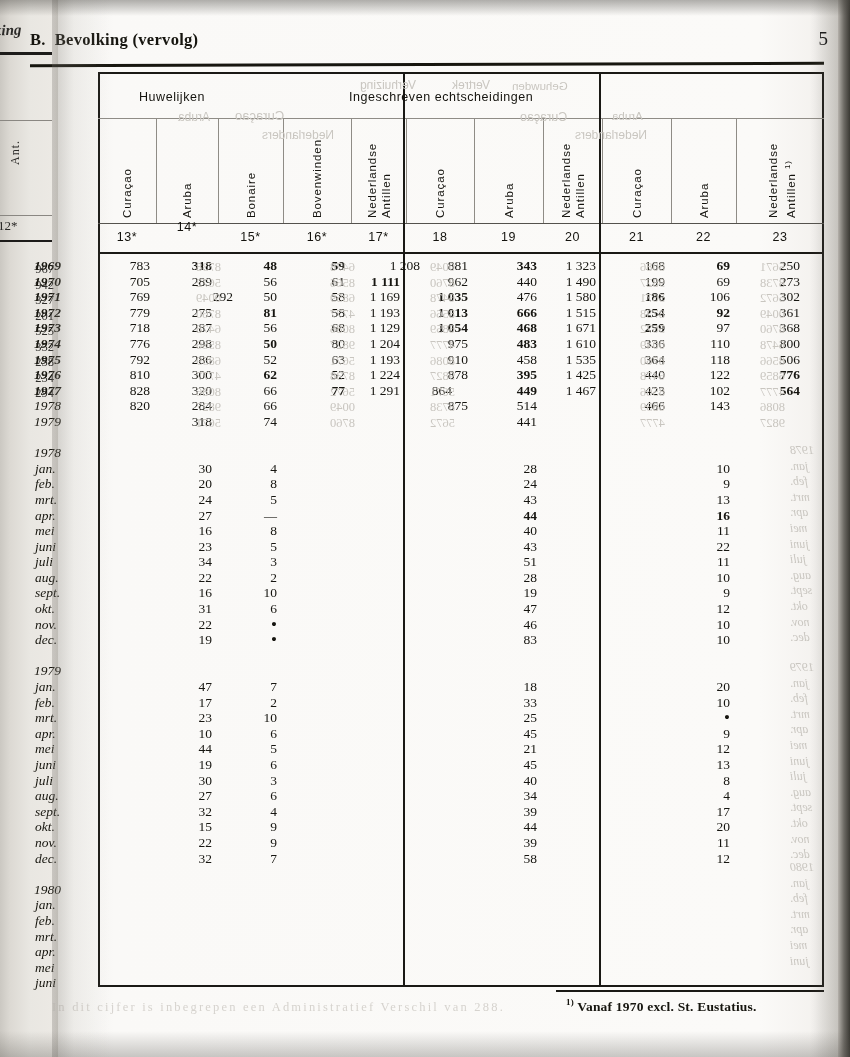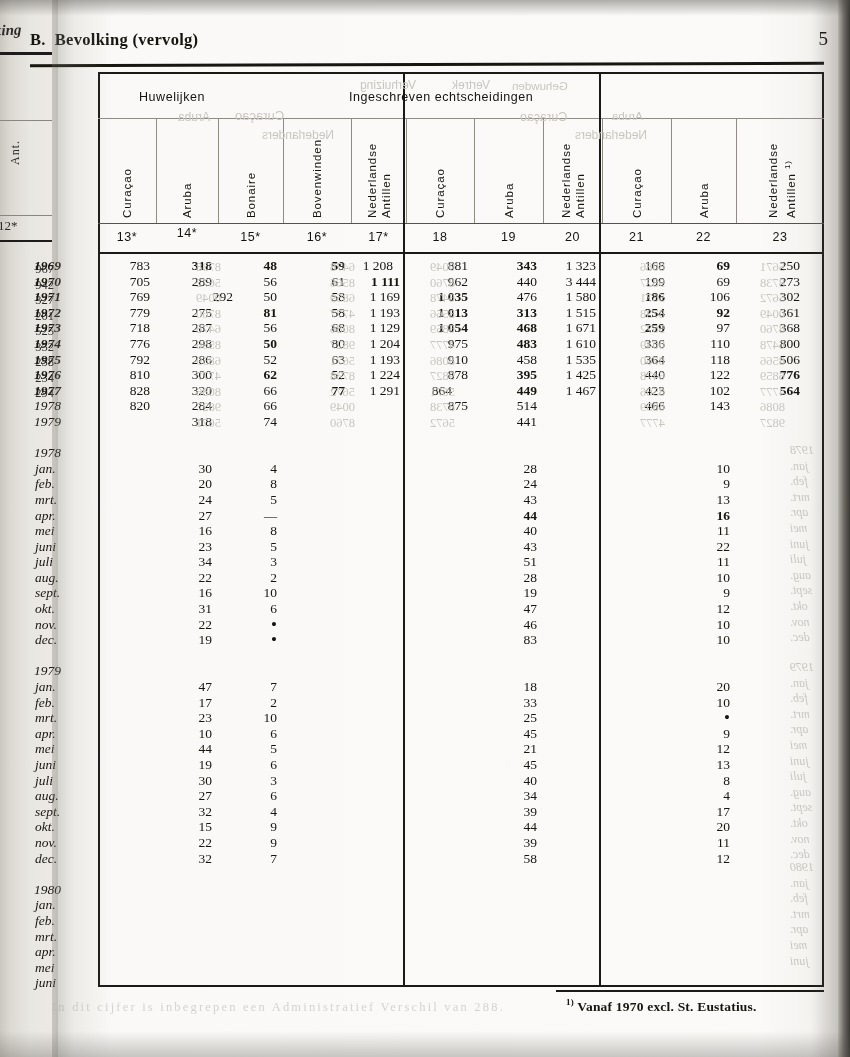--- a/index.html
+++ b/index.html
@@ -277,21 +277,21 @@
       <div class="vline hair" style="left: 376px; top: 47px; width: 1px; height: 104px;"></div>
       <div class="vline hair" style="left: 445px; top: 47px; width: 1px; height: 104px;"></div>
       <div class="vline hair" style="left: 504px; top: 47px; width: 1px; height: 104px;"></div>
       <div class="vline hair" style="left: 573px; top: 47px; width: 1px; height: 104px;"></div>
       <div class="vline hair" style="left: 638px; top: 47px; width: 1px; height: 104px;"></div>
       <div class="grouplabel" style="top: 18px; left: 41px; width: auto; text-align: center;">Huwelijken</div>
       <div class="grouplabel" style="top: 18px; left: 251px; width: auto; text-align: center;">Ingeschreven echtscheidingen</div>
       <div class="vcap" style="left: 29px; top: 146px; transform: rotate(-90deg) translate(0px, -6.5px);">Curaçao</div>
       <div class="colnum" style="left: 0px; width: 58px; top: 158px;">13*</div>
       <div class="vcap" style="left: 89px; top: 146px; transform: rotate(-90deg) translate(0px, -6.5px);">Aruba</div>
-      <div class="colnum" style="left: 58px; width: 62px; top: 154px;">14*</div>
+      <div class="colnum" style="left: 58px; width: 62px; top: 148px;">14*</div>
       <div class="vcap" style="left: 152.5px; top: 146px; transform: rotate(-90deg) translate(0px, -6.5px);">Bonaire</div>
       <div class="colnum" style="left: 120px; width: 65px; top: 158px;">15*</div>
       <div class="vcap" style="left: 219px; top: 146px; transform: rotate(-90deg) translate(0px, -6.5px);">Bovenwinden</div>
       <div class="colnum" style="left: 185px; width: 68px; top: 158px;">16*</div>
       <div class="vcap two" style="left: 280.5px; top: 146px; transform: rotate(-90deg) translate(0px, -13px);">Nederlandse<br>Antillen</div>
       <div class="colnum" style="left: 253px; width: 55px; top: 158px;">17*</div>
       <div class="vcap" style="left: 342px; top: 146px; transform: rotate(-90deg) translate(0px, -6.5px);">Curaçao</div>
       <div class="colnum" style="left: 308px; width: 68px; top: 158px;">18</div>
       <div class="vcap" style="left: 410.5px; top: 146px; transform: rotate(-90deg) translate(0px, -6.5px);">Aruba</div>
       <div class="colnum" style="left: 376px; width: 69px; top: 158px;">19</div>
@@ -353,37 +353,37 @@
       <div class="rowlabel month">apr.</div>
       <div class="rowlabel month">mei</div>
       <div class="rowlabel month">juni</div>
     </div>
   <div id="datagrid">
       <div class="datarow">
         <div class="cell" style="right: 674px;">783</div>
         <div class="cell bold" style="right: 612px;">318</div>
         <div class="cell bold" style="right: 547px;">48</div>
         <div class="cell bold" style="right: 479px;">59</div>
-        <div class="cell" style="right: 431px;">1 208</div>
+        <div class="cell" style="right: 404px;">1 208</div>
         <div class="cell" style="right: 356px;">881</div>
         <div class="cell bold" style="right: 287px;">343</div>
         <div class="cell" style="right: 228px;">1 323</div>
         <div class="cell" style="right: 159px; font-family: Liberation Serif, serif;">168</div>
         <div class="cell bold" style="right: 94px;">69</div>
         <div class="cell" style="right: 24px;">250</div>
       </div>
       <div class="datarow">
         <div class="cell" style="right: 674px;">705</div>
         <div class="cell" style="right: 612px;">289</div>
         <div class="cell" style="right: 547px;">56</div>
         <div class="cell" style="right: 479px;">61</div>
         <div class="cell bold" style="right: 424px;">1 111</div>
         <div class="cell" style="right: 356px;">962</div>
         <div class="cell" style="right: 287px;">440</div>
-        <div class="cell" style="right: 228px;">3 444</div>
+        <div class="cell" style="right: 228px;">1 490</div>
         <div class="cell" style="right: 159px;">199</div>
         <div class="cell" style="right: 94px;">69</div>
         <div class="cell" style="right: 24px;">273</div>
       </div>
       <div class="datarow">
         <div class="cell" style="right: 674px;">769</div>
         <div class="cell" style="right: 591px;">292</div>
         <div class="cell" style="right: 547px;">50</div>
         <div class="cell" style="right: 479px;">58</div>
         <div class="cell" style="right: 424px;">1 169</div>
@@ -394,21 +394,21 @@
         <div class="cell" style="right: 94px;">106</div>
         <div class="cell" style="right: 24px;">302</div>
       </div>
       <div class="datarow">
         <div class="cell" style="right: 674px;">779</div>
         <div class="cell" style="right: 612px;">275</div>
         <div class="cell bold" style="right: 547px;">81</div>
         <div class="cell" style="right: 479px;">58</div>
         <div class="cell" style="right: 424px;">1 193</div>
         <div class="cell bold" style="right: 356px;">1 013</div>
-        <div class="cell bold" style="right: 287px;">313</div>
+        <div class="cell bold" style="right: 287px;">666</div>
         <div class="cell" style="right: 228px;">1 515</div>
         <div class="cell bold" style="right: 159px;">254</div>
         <div class="cell bold" style="right: 94px;">92</div>
         <div class="cell" style="right: 24px;">361</div>
       </div>
       <div class="datarow">
         <div class="cell" style="right: 674px;">718</div>
         <div class="cell" style="right: 612px;">287</div>
         <div class="cell" style="right: 547px;">56</div>
         <div class="cell" style="right: 479px;">68</div>

